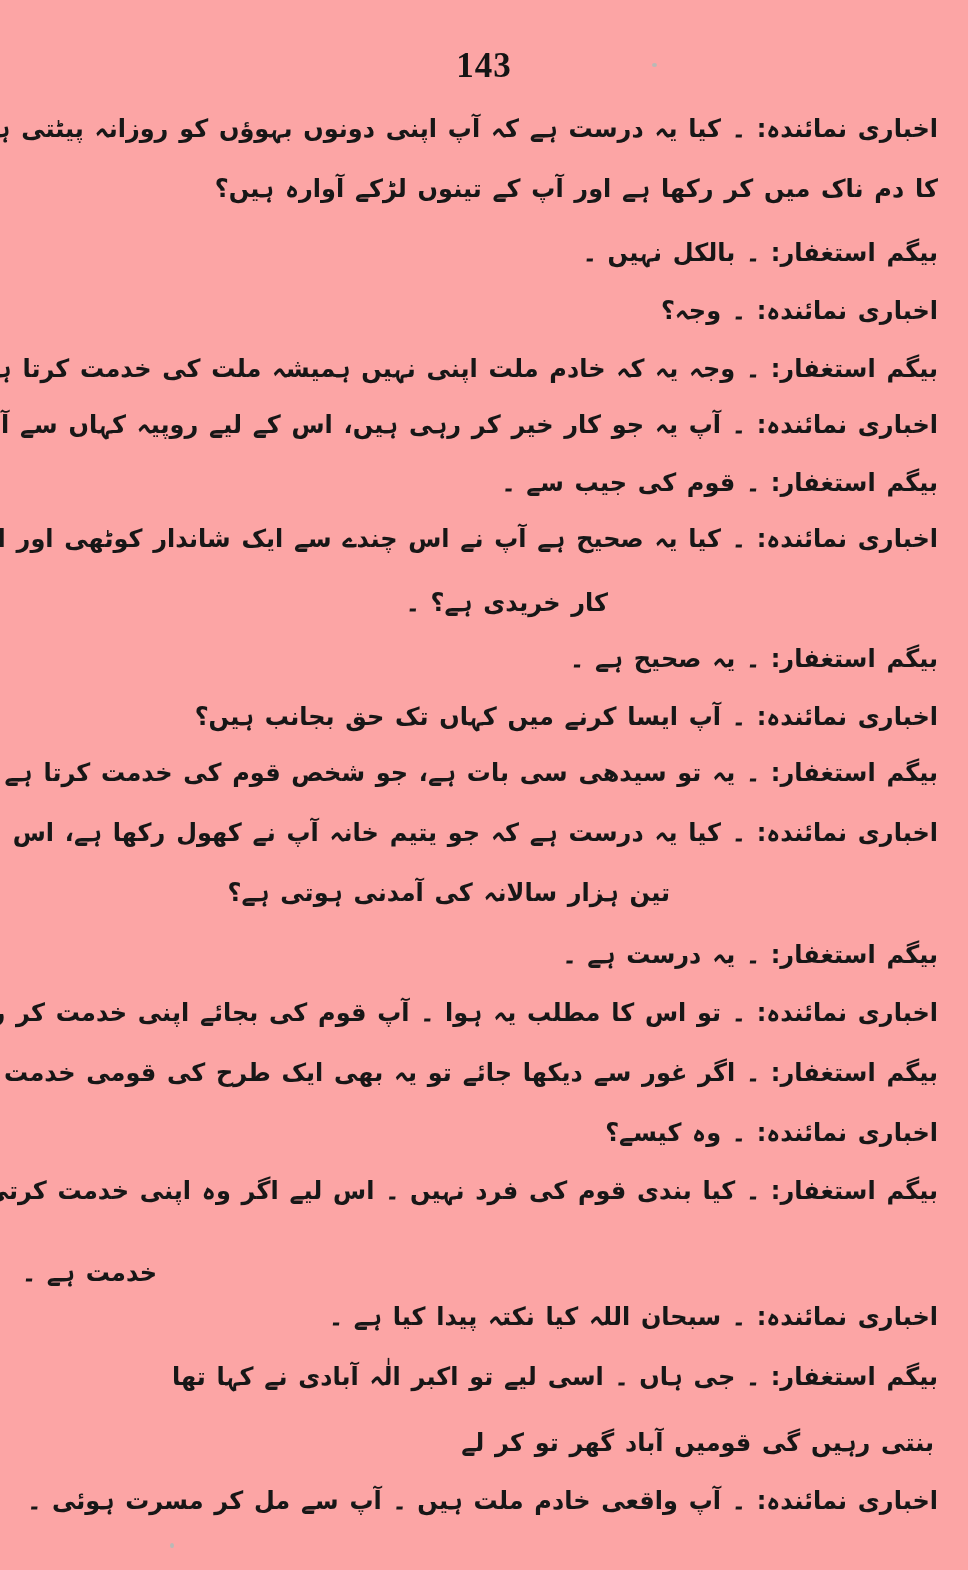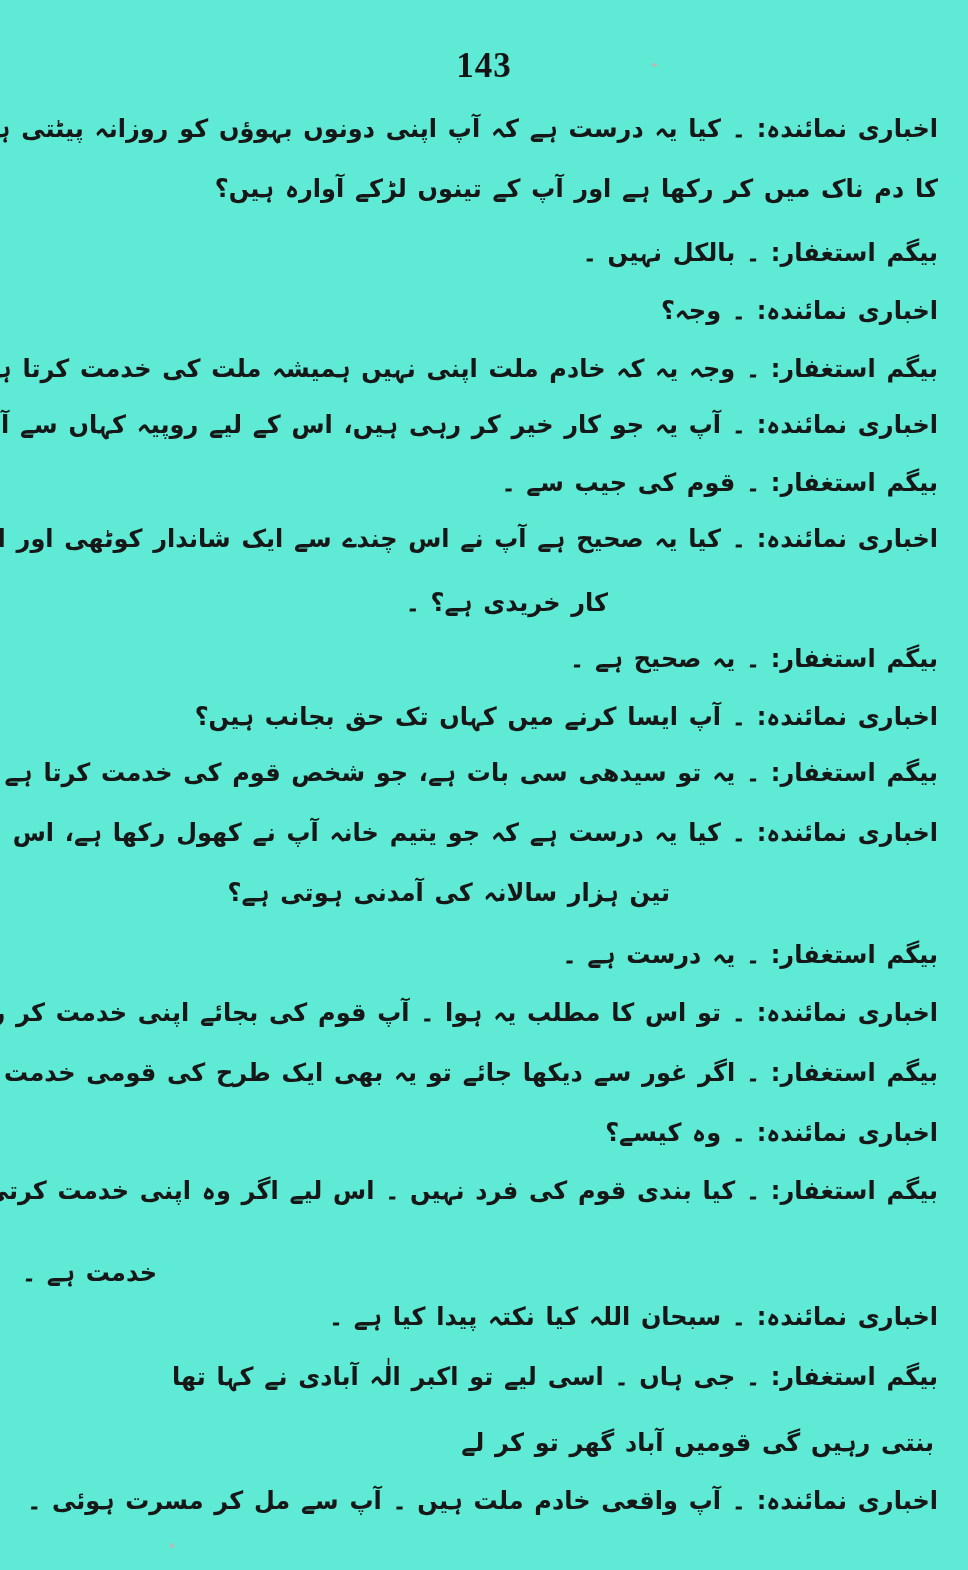--- a/index.html
+++ b/index.html
@@ -5,21 +5,21 @@
   html, body {
     margin: 0;
     padding: 0;
     background: #e8e8e8;
   }
   .page {
     position: relative;
     width: 968px;
     height: 1570px;
     margin: 0 auto;
-    background: #5eead4;
+    background: #fca5a5;
     overflow: hidden;
     color: #161616;
   }
   .page-number {
     position: absolute;
     top: 46px;
     left: 0;
     right: 0;
     text-align: center;
     font-family: "Liberation Serif", "DejaVu Serif", serif;

